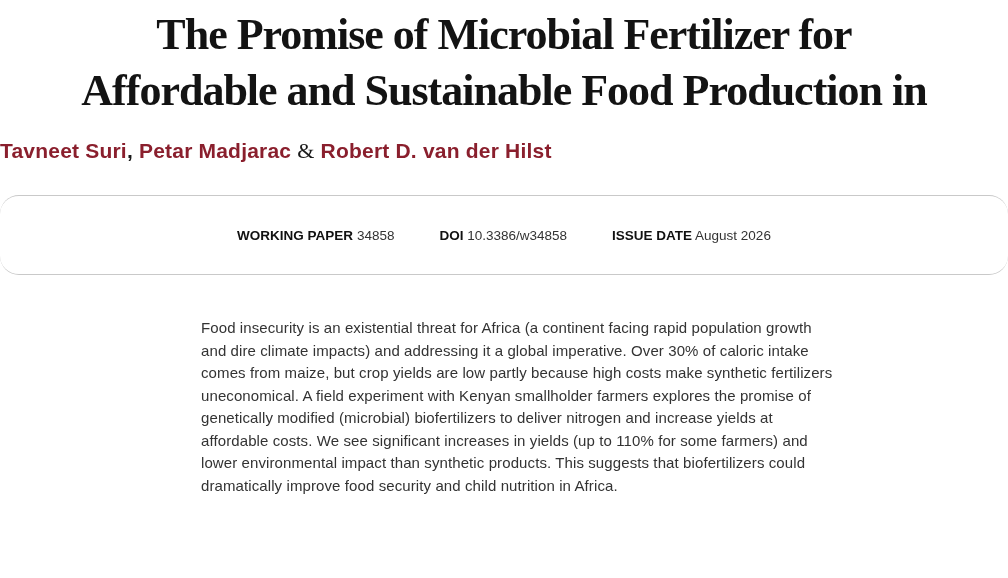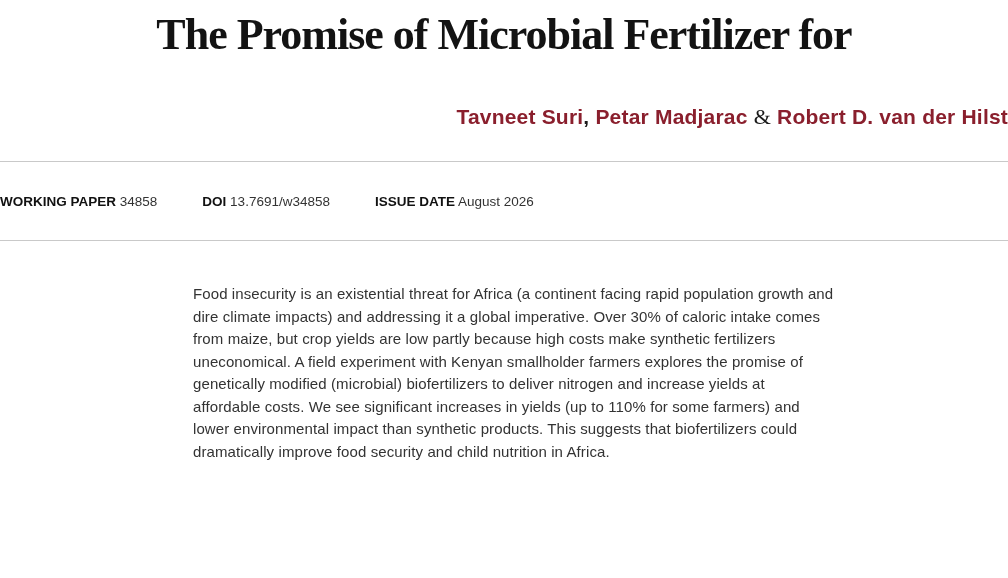--- a/index.html
+++ b/index.html
@@ -1,15 +1,15 @@
 <!DOCTYPE html>
 <html><head>
 <meta charset="utf-8">
 <style>
-  * { margin: 0; padding: 0; box-sizing: border-box; }
+  * { margin: 0; padding: 0; box-sizing: border-box; border-radius: 19px; }
   html, body {
     width: 1008px;
     height: 578px;
     background: #ffffff;
     overflow: hidden;
     font-family: "Liberation Sans", sans-serif;
   }
   .page {
     width: 1008px;
     height: 578px;
@@ -20,85 +20,87 @@
     text-align: center;
     font-family: "Liberation Serif", serif;
     font-weight: 700;
     font-size: 44px;
     line-height: 56px;
     letter-spacing: -1px;
     color: #131313;
   }
   .title-line { white-space: nowrap; }
   .authors-line {
-    margin-top: 41px;
-    text-align: right;
+    margin-top: 19px;
+    text-align: left;
     font-size: 21px;
     font-weight: 700;
     color: #1a1a1a;
     letter-spacing: 0.2px;
   }
   .author-link {
     color: #8a1f2d;
     text-decoration: none;
     cursor: pointer;
   }
   .author-sep { color: #1a1a1a; font-weight: 700; }
   .amp { font-family: "Liberation Serif", serif; font-weight: 400; font-size: 22px; }
   .meta-bar {
     margin-top: 31px;
     height: 80px;
     border-top: 1px solid #c9c9c9;
     border-bottom: 1px solid #c9c9c9;
     display: flex;
     align-items: center;
-    justify-content: flex-start;
+    justify-content: center;
     gap: 45px;
   }
   .meta-item {
     font-size: 13.5px;
     color: #222222;
     white-space: nowrap;
   }
   .meta-label { font-weight: 700; color: #111111; }
   .meta-value { font-weight: 400; color: #333333; }
   .abstract-wrap {
     margin: 42px 0 0 193px;
     width: 643px;
   }
   .abstract-text {
     font-size: 15px;
     line-height: 22.5px;
     color: #333333;
     letter-spacing: 0.1px;
+    margin-left: 8px;
   }
 </style>
 </head>
 <body>
 
 <div class="page">
 
   <h1 class="title-block">
     <div class="title-line">The Promise of Microbial Fertilizer for</div>
+    <div class="title-line">Affordable and Sustainable Food Production in</div>
   </h1>
 
   <div class="authors-line"><span class="author-link">Tavneet Suri</span><span class="author-sep">,</span>
     <span class="author-link">Petar Madjarac</span>
     <span class="author-sep amp">&amp;</span>
     <span class="author-link">Robert D. van der Hilst</span>
   </div>
 
   <div class="meta-bar">
     <div class="meta-item">
       <span class="meta-label">WORKING PAPER</span>
       <span class="meta-value">34858</span>
     </div>
     <div class="meta-item">
       <span class="meta-label">DOI</span>
-      <span class="meta-value">13.7691/w34858</span>
+      <span class="meta-value">10.3386/w34858</span>
     </div>
     <div class="meta-item">
       <span class="meta-label">ISSUE DATE</span>
       <span class="meta-value">August 2026</span>
     </div>
   </div>
 
   <div class="abstract-wrap">
     <p class="abstract-text">Food insecurity is an existential threat for Africa (a continent facing rapid population growth and dire climate impacts) and addressing it a global imperative. Over 30% of caloric intake comes from maize, but crop yields are low partly because high costs make synthetic fertilizers uneconomical. A field experiment with Kenyan smallholder farmers explores the promise of genetically modified (microbial) biofertilizers to deliver nitrogen and increase yields at affordable costs. We see significant increases in yields (up to 110% for some farmers) and lower environmental impact than synthetic products. This suggests that biofertilizers could dramatically improve food security and child nutrition in Africa.</p>
   </div>

